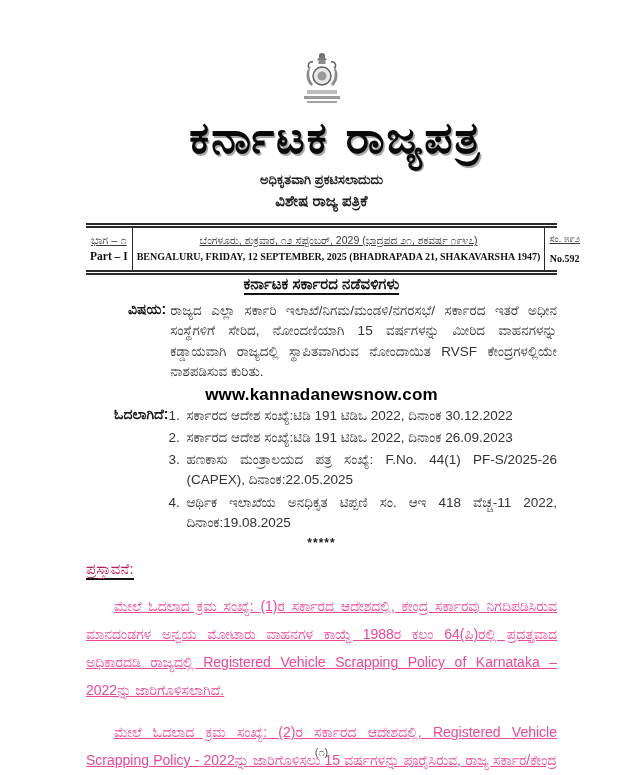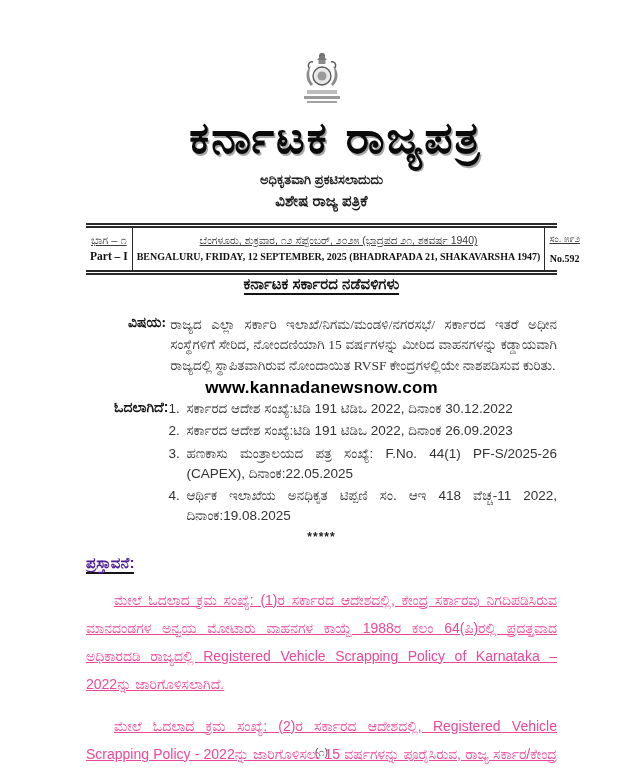--- a/index.html
+++ b/index.html
@@ -46,42 +46,42 @@
   .cell-part .en-line { font-size:11.5px; }
   .cell-no .kn-line { font-size:9.5px; }
   .cell-no .en-line { font-size:10px; }
   
   .doc-body { margin:0 86px; }
   .section-heading { text-align:center; }
   .section-heading span {
     font-size:15px; font-weight:800; color:#141414;
     border-bottom:2px solid #141414; padding-bottom:1px;
   }
-  .subject-row { display:flex; margin-top:22px; margin-left:42px;font-family:Liberation Serif, serif; }
+  .subject-row { display:flex; margin-top:8px; margin-left:42px; }
   .subject-label { font-weight:800; font-size:14px; color:#141414; white-space:nowrap; }
   .subject-text {
     flex:1; margin-left:4px; font-size:13.5px; line-height:1.52;
     text-align:justify; color:#333;
   }
   .watermark {
     text-align:center; margin-top:2px;
     font-size:17px; font-weight:800; color:#000;
     letter-spacing:0.2px;
   }
   .read-row { display:flex; margin-top:1px; margin-left:28px; }
   .read-label { font-weight:800; font-size:14px; color:#141414; white-space:nowrap; }
   .read-list { flex:1; list-style:none; }
   .read-item { display:flex; font-size:13.5px; line-height:1.5; color:#333; }
   .read-item + .read-item { margin-top:2px; }
   .read-num { width:18px; flex:none; }
   .read-text { flex:1; text-align:justify; }
   .stars { text-align:center; font-size:12px; font-weight:700; color:#222; margin-top:3px; letter-spacing:1px; }
   .preamble-label { margin-top:10px; }
   .preamble-label span {
-    font-size:15px; font-weight:700; color:#4c1d95;
+    font-size:15px; font-weight:400; color:#be185d;
     border-bottom:2px solid #141414; padding-bottom:1px;
   }
   .para {
     margin-top:14px; font-size:14px; line-height:2.0;
     text-align:justify; text-indent:28px; color:#ec4899;text-decoration:underline;
   }
   .page-number {
     position:absolute; bottom:16px; left:0; right:0;
     text-align:center; font-size:11px; color:#555;
   }
@@ -118,21 +118,21 @@
     <div class="gz-sub1">ಅಧಿಕೃತವಾಗಿ ಪ್ರಕಟಿಸಲಾದುದು</div>
     <div class="gz-sub2">ವಿಶೇಷ ರಾಜ್ಯ ಪತ್ರಿಕೆ</div>
   </header>
 
   <div class="issue-bar">
     <div class="issue-cell cell-part">
       <div class="kn-line">ಭಾಗ – ೧</div>
       <div class="en-line">Part – I</div>
     </div>
     <div class="issue-cell cell-date">
-      <div class="kn-line">ಬೆಂಗಳೂರು, ಶುಕ್ರವಾರ, ೧೨ ಸೆಪ್ಟೆಂಬರ್, ೨೦೨೫ (ಭಾದ್ರಪದ ೨೧, ಶಕವರ್ಷ 1940)</div>
+      <div class="kn-line">ಬೆಂಗಳೂರು, ಶುಕ್ರವಾರ, ೧೨ ಸೆಪ್ಟೆಂಬರ್, 2029 (ಭಾದ್ರಪದ ೨೧, ಶಕವರ್ಷ ೧೯೪೭)</div>
       <div class="en-line">BENGALURU, FRIDAY, 12 SEPTEMBER, 2025 (BHADRAPADA 21, SHAKAVARSHA 1947)</div>
     </div>
     <div class="issue-cell cell-no">
       <div class="kn-line">ಸಂ. ೫೯೨</div>
       <div class="en-line">No.592</div>
     </div>
   </div>
 
   <main class="doc-body">
 

